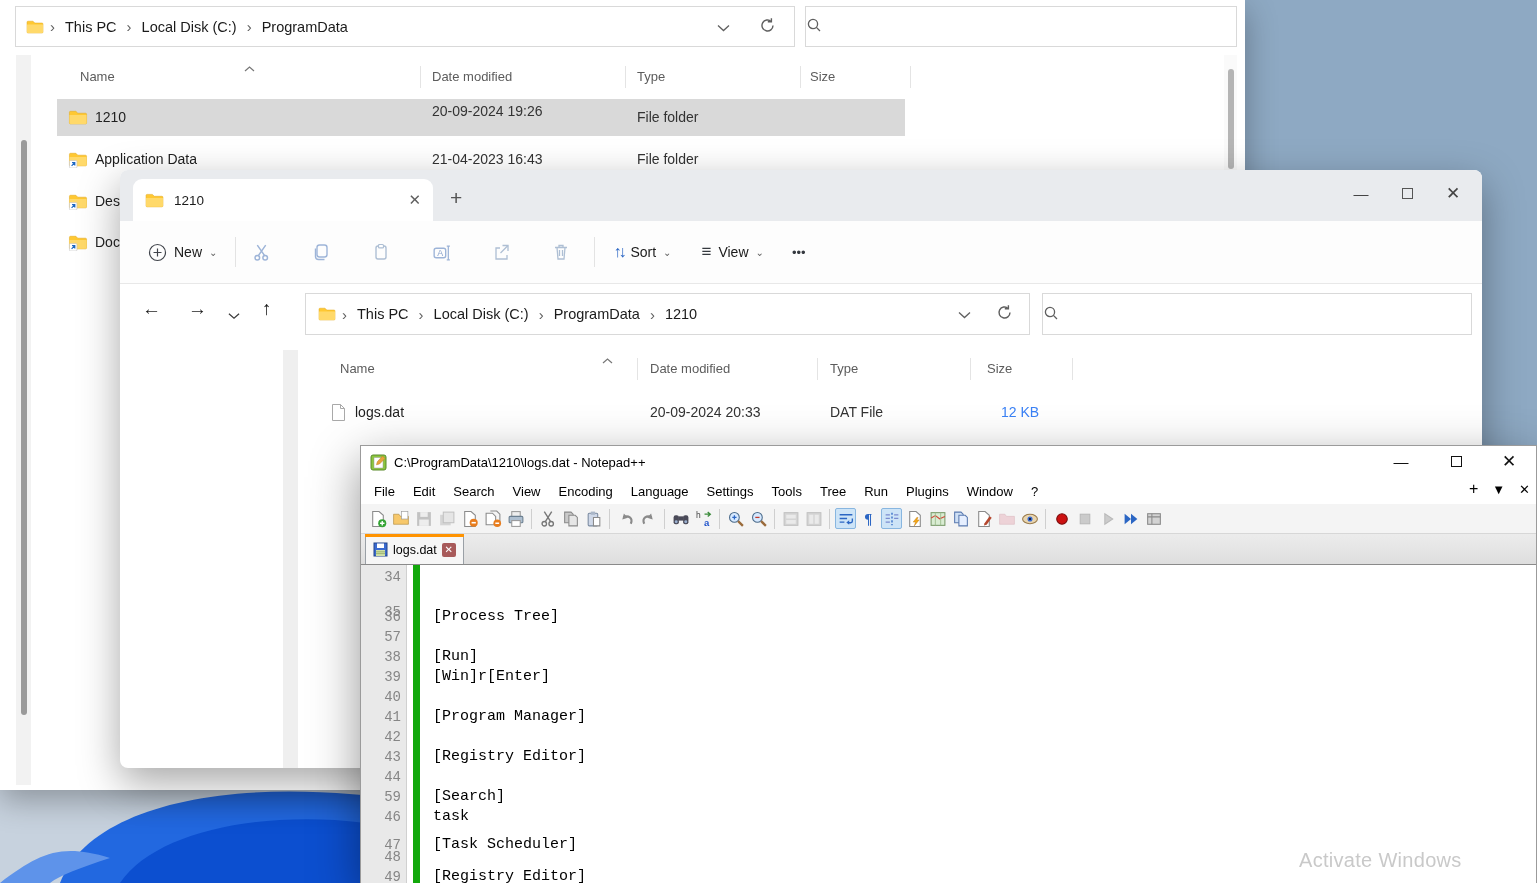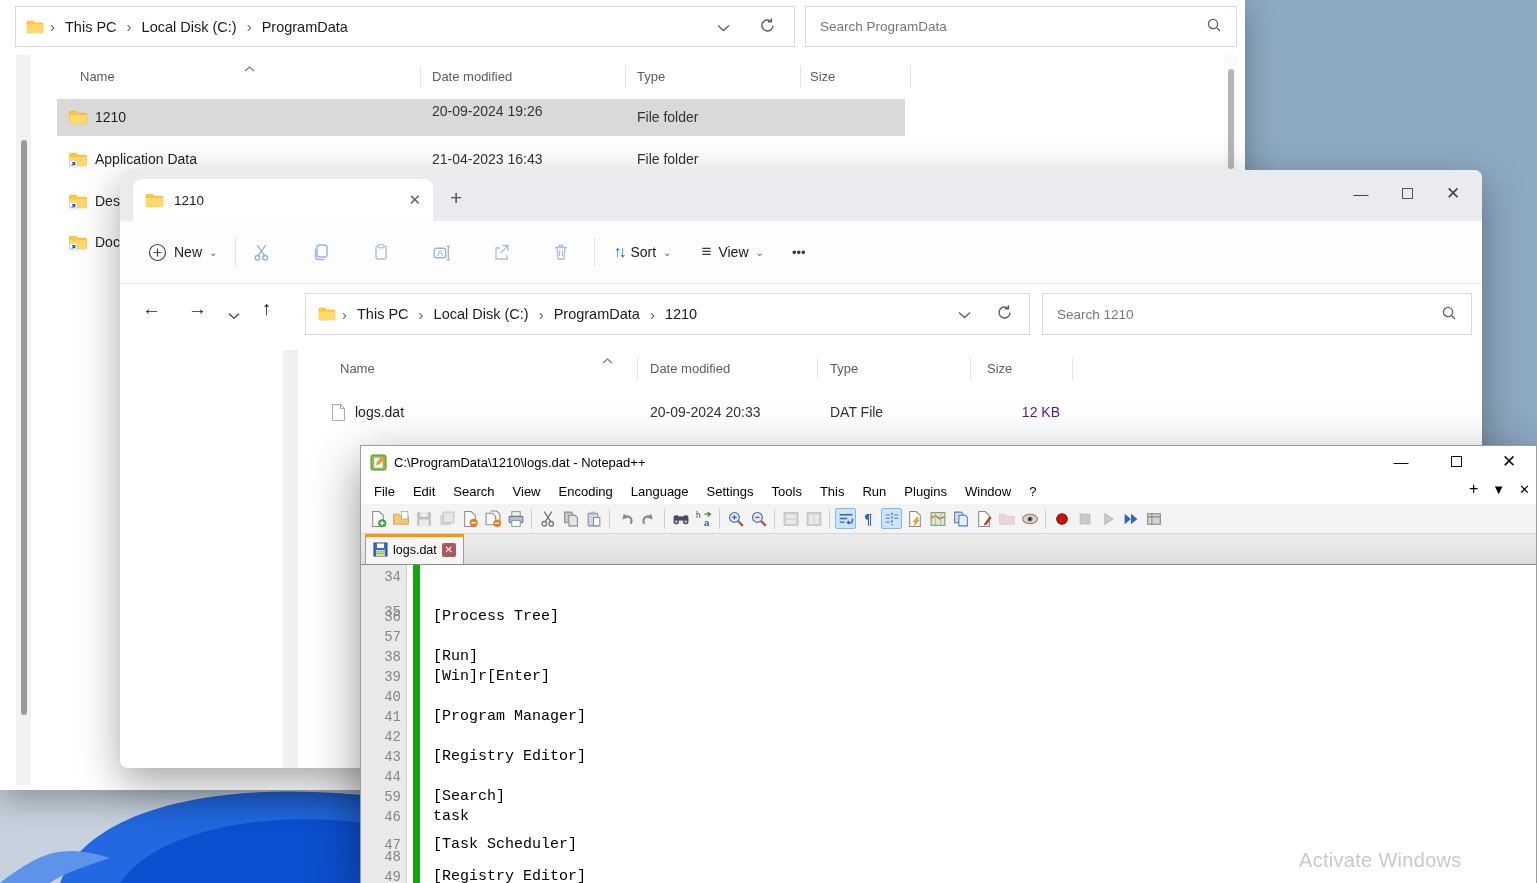--- a/index.html
+++ b/index.html
@@ -123,21 +123,20 @@
         </svg>
     </span>
     <span style="position:absolute;right:18px;">
       <svg width="17" height="17" viewBox="0 0 17 17">
           <path d="M14 8.5a5.5 5.5 0 1 1-1.8-4.1" fill="none" stroke="#5f5f5f" stroke-width="1.4"></path>
           <path d="M12.4 1.2v3.6H8.8" fill="none" stroke="#5f5f5f" stroke-width="1.4"></path>
         </svg>
     </span>
   </div>
   <div class="addrbox" style="left:805px;top:6px;width:432px;height:41px;">
-    <span class="placeholder" style="margin-left:14px;flex:1">Search ProgramData</span>
     <span style="margin-right:14px">
       <svg width="16" height="16" viewBox="0 0 16 16">
           <circle cx="7" cy="7" r="4.6" fill="none" stroke="#5f5f5f" stroke-width="1.3"></circle>
           <path d="M10.4 10.4l3.6 3.6" stroke="#5f5f5f" stroke-width="1.3"></path>
         </svg>
     </span>
   </div>
 
   <div class="scroll-track" style="left:16px;top:55px;width:15px;height:730px;">
     <div class="scroll-thumb" style="left:5px;top:85px;width:6px;height:575px;"></div>
@@ -327,21 +326,20 @@
           </svg>
       </span>
       <span style="position:absolute;right:16px;">
         <svg width="17" height="17" viewBox="0 0 17 17">
             <path d="M14 8.5a5.5 5.5 0 1 1-1.8-4.1" fill="none" stroke="#5f5f5f" stroke-width="1.4"></path>
             <path d="M12.4 1.2v3.6H8.8" fill="none" stroke="#5f5f5f" stroke-width="1.4"></path>
           </svg>
       </span>
     </div>
     <div class="addrbox" style="left:922px;top:9px;width:430px;height:42px;">
-      <span class="placeholder" style="margin-left:14px;flex:1">Search 1210</span>
       <span style="margin-right:14px">
         <svg width="16" height="16" viewBox="0 0 16 16">
             <circle cx="7" cy="7" r="4.6" fill="none" stroke="#5f5f5f" stroke-width="1.3"></circle>
             <path d="M10.4 10.4l3.6 3.6" stroke="#5f5f5f" stroke-width="1.3"></path>
           </svg>
       </span>
     </div>
   </div>
 
   <div class="scroll-track" style="left:163px;top:180px;width:15px;height:562px;background:#efefef;"></div>
@@ -363,21 +361,21 @@
   <div class="abs" style="left:200px;top:225px;width:760px;height:36px;">
     <span style="position:absolute;left:11px;top:8px;">
       <svg width="15" height="19" viewBox="0 0 15 19">
           <path d="M1.5 1.5h8l4 4v12h-12z" fill="#fff" stroke="#a9a9a9"></path>
           <path d="M9.5 1.5v4h4" fill="none" stroke="#a9a9a9"></path>
         </svg>
     </span>
     <span class="rowtext" style="left:35px;top:9px;">logs.dat</span>
     <span class="rowtext" style="left:330px;top:9px;color:#333;">20-09-2024 20:33</span>
     <span class="rowtext" style="left:510px;top:9px;color:#333;">DAT File</span>
-    <span class="rowtext" style="left:660px;top:9px;width:80px;text-align:right;color:#4c1d95;">12 KB</span>
+    <span class="rowtext" style="left:660px;top:9px;width:80px;text-align:center;color:#3b82f6;">12 KB</span>
   </div>
 </div>
 
 <div id="npp" class="window">
   <div id="npp-title">
     <span style="display:flex">
       <svg width="17" height="17" viewBox="0 0 17 17">
           <rect x="1" y="1" width="15" height="15" rx="2" fill="#8cc63f" stroke="#5a8a2a"></rect>
           <path d="M4 3.5h7l2 2V14H4z" fill="#fff" stroke="#999" stroke-width=".5"></path>
           <path d="M12.5 2l2.5 2.5-5.5 5.5-3 .8.8-3z" fill="#e8a33d" stroke="#b97a1e" stroke-width=".5"></path>
@@ -393,21 +391,21 @@
 
   <div id="npp-menu">
     <span class="mitem">File</span>
     <span class="mitem">Edit</span>
     <span class="mitem">Search</span>
     <span class="mitem">View</span>
     <span class="mitem">Encoding</span>
     <span class="mitem">Language</span>
     <span class="mitem">Settings</span>
     <span class="mitem">Tools</span>
-    <span class="mitem">This</span>
+    <span class="mitem">Tree</span>
     <span class="mitem">Run</span>
     <span class="mitem">Plugins</span>
     <span class="mitem">Window</span>
     <span class="mitem">?</span>
   </div>
   <div id="npp-menu-right">
     <span style="font-size:16px;">+</span>
     <span>▼</span>
     <span>✕</span>
   </div>

